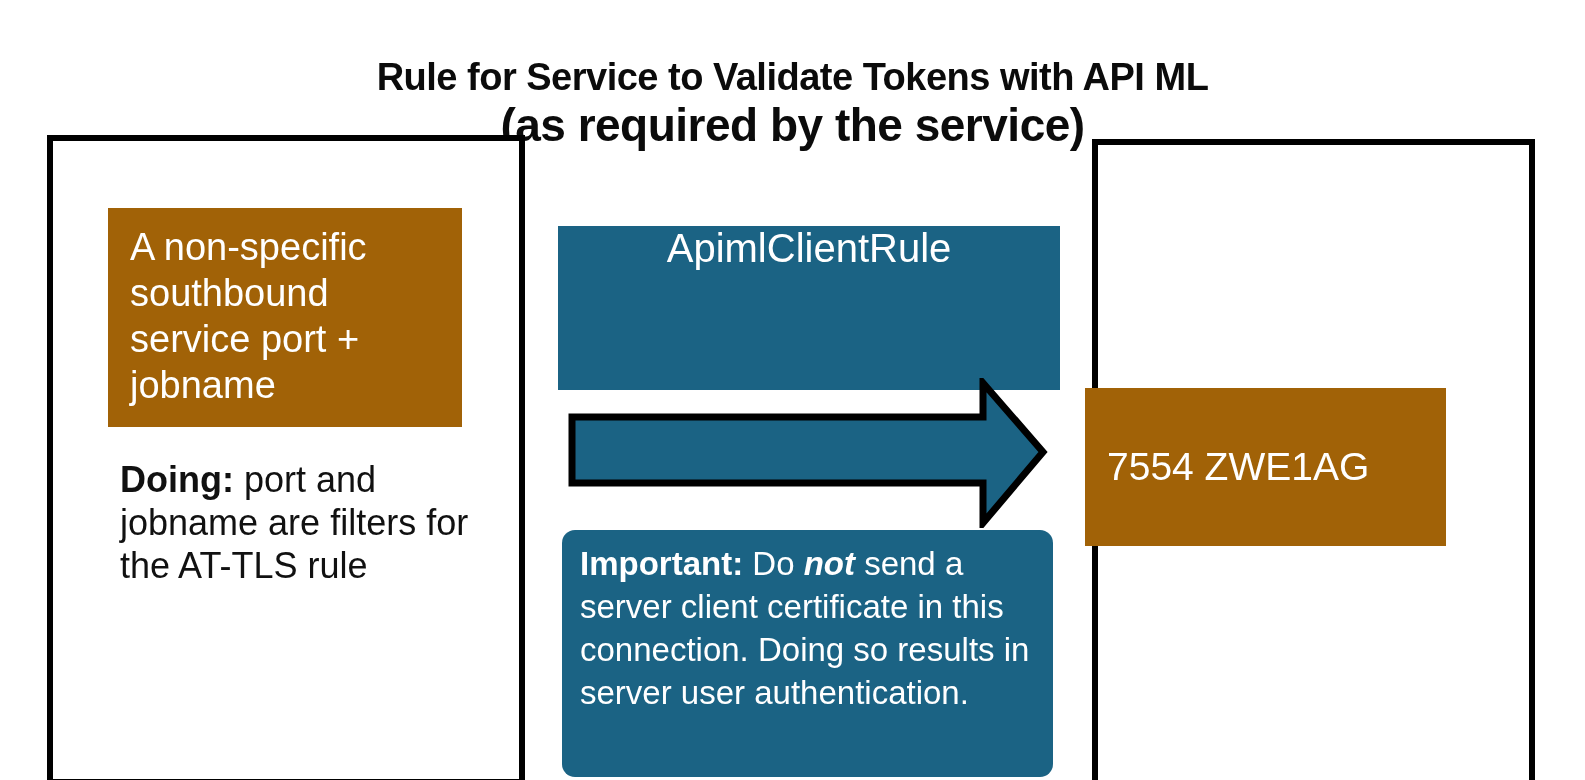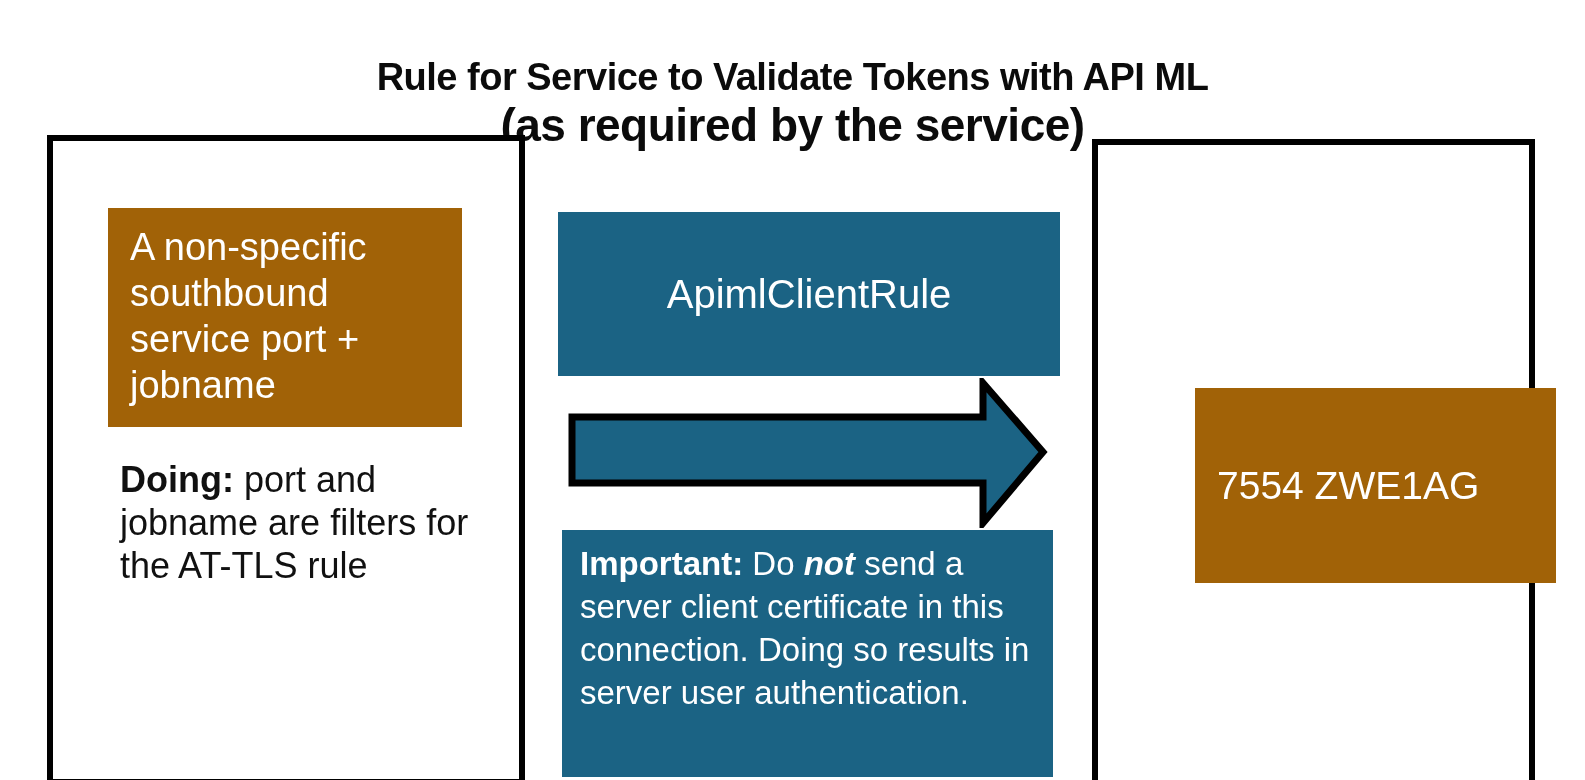--- a/index.html
+++ b/index.html
@@ -52,24 +52,24 @@
   .service-box {
     left: 108px;
     top: 168px;
     width: 354px;
     height: 219px;
     padding: 16px 30px 0 22px;
     font-size: 38px;
     line-height: 46px;
   }
   .target-box {
-    left: 1195px;
+    left: 1085px;
     top: 348px;
     width: 361px;
-    height: 195px;
+    height: 158px;
     display: flex;
     align-items: center;
     padding-left: 22px;
     font-size: 39px;
   }
   .note {
     position: absolute;
     left: 120px;
     top: 418px;
     width: 352px;
@@ -78,36 +78,37 @@
     line-height: 43px;
   }
   .teal-box {
     position: absolute;
     background: #1b6384;
     color: #ffffff;
     box-sizing: border-box;
   }
   .rule-box {
     left: 558px;
-    top: 172px;
+    top: 186px;
     width: 502px;
     height: 164px;
     display: flex;
-    align-items: center;
+    align-items: flex-start;
     justify-content: center;
     font-size: 40px;
   }
   .important-box {
     left: 562px;
     top: 490px;
     width: 491px;
     height: 247px;
     padding: 12px 18px;
     font-size: 33px;
     line-height: 43px;
+    border-radius: 13px;
   }
   .arrow-wrap {
     position: absolute;
     left: 568px;
     top: 338px;
     width: 480px;
     height: 150px;
   }
   .arrow-wrap svg { display: block; width: 100%; height: 100%; }
   b { font-weight: 700; }

